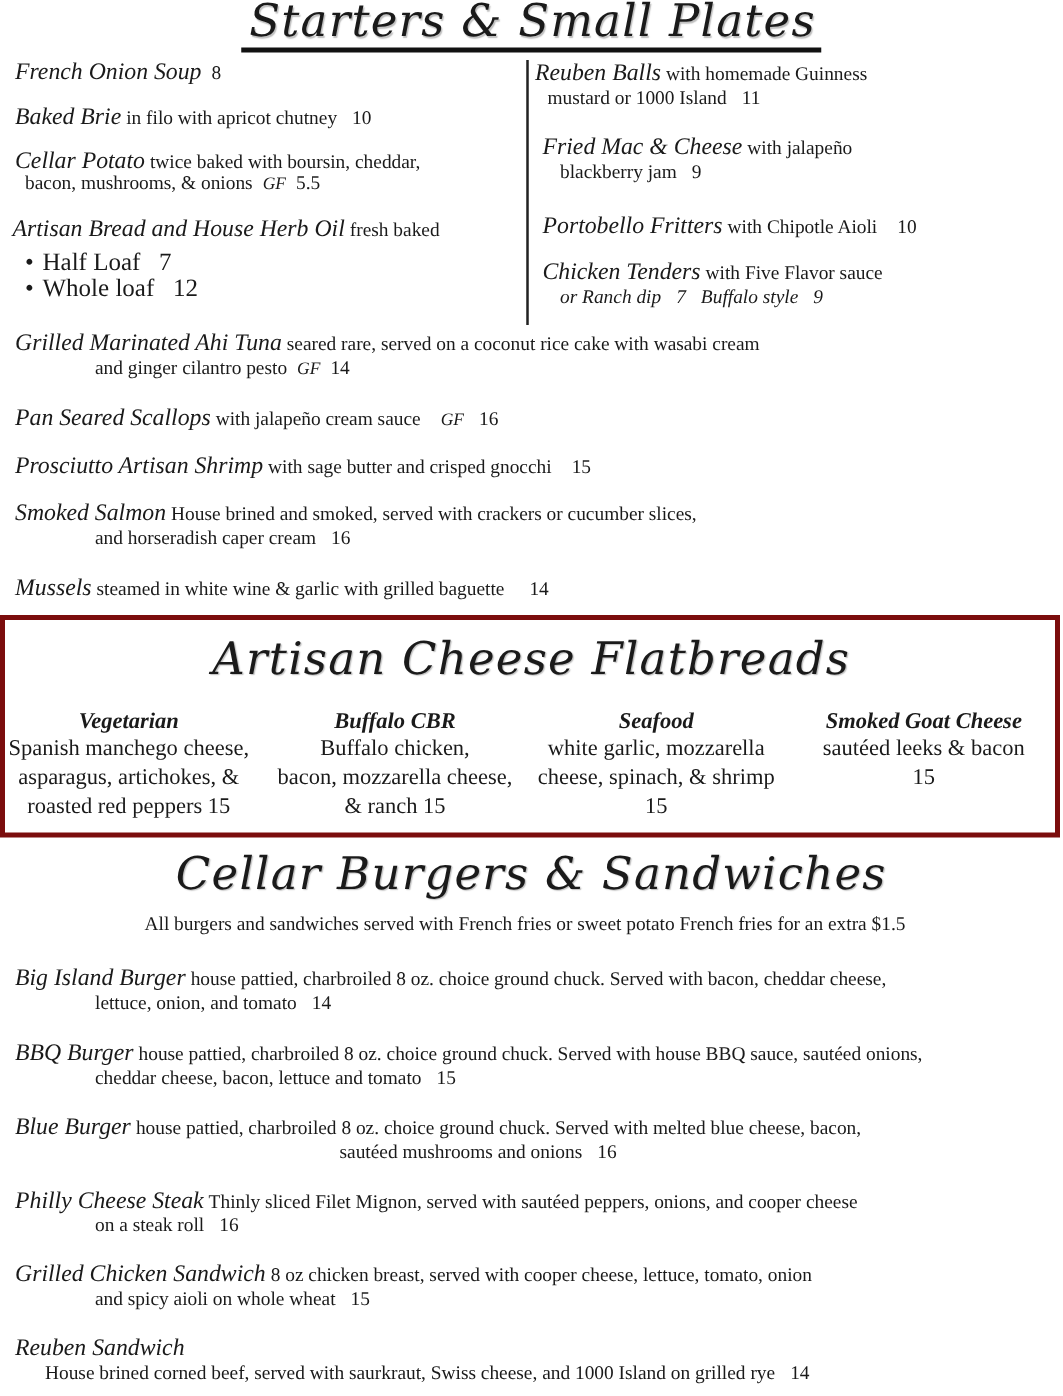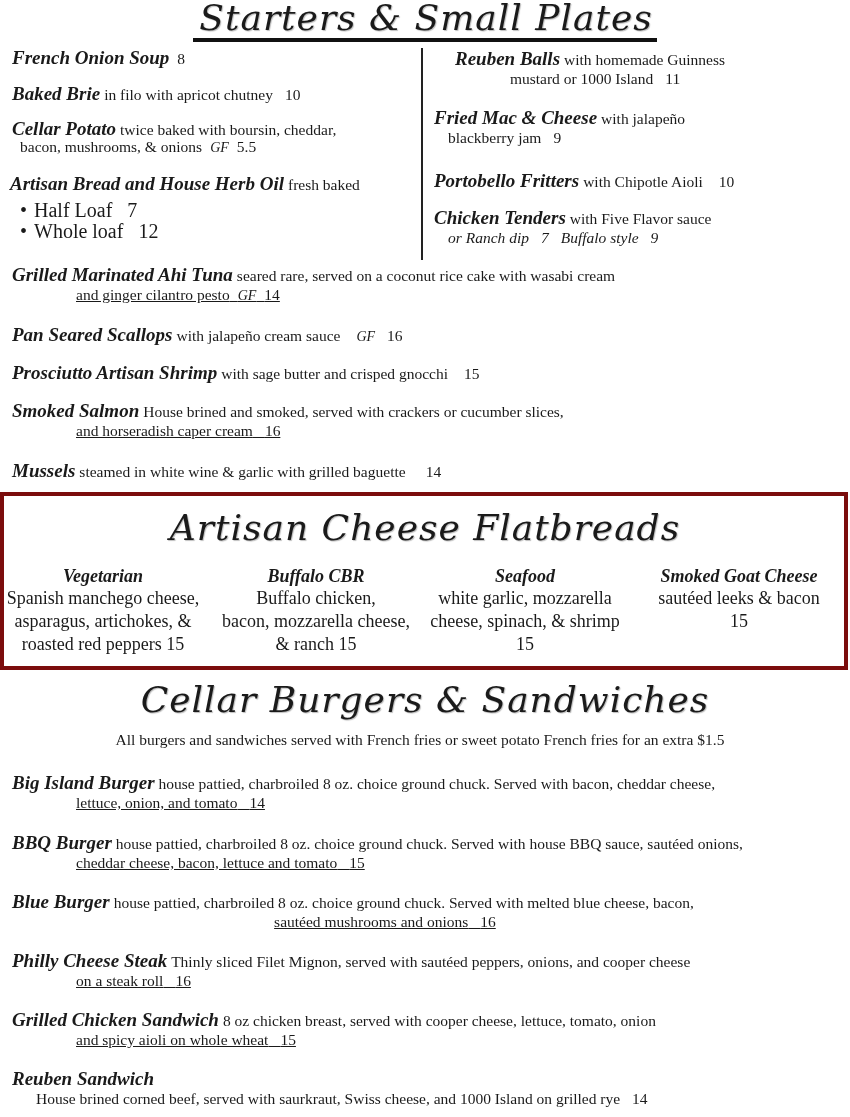--- a/index.html
+++ b/index.html
@@ -11,37 +11,37 @@
     font-family: "DejaVu Serif", "Liberation Serif", serif;
     font-style: italic; font-weight: normal; letter-spacing: 1px;
     text-shadow: 1px 1px 1px #bdbdbd;
   }
   .title1 {
     position: absolute; top: -4px; left: 0; width: 850px; text-align: center;
     font-size: 36px; line-height: 44px;
   }
   .title1 span { border-bottom: 4px solid #111; padding: 0 4px 0 6px; }
   .abs { position: absolute; white-space: nowrap; }
-  .n { font-style: italic; font-weight: bold; font-size: 19px; }
+  .n { font-style: italic; font-weight: normal; font-size: 19px; }
   .d { font-size: 15.5px; }
   .gf { font-style: italic; font-size: 14px; }
   .divider { position: absolute; left: 421px; top: 48px; width: 2px; height: 212px; background: #222; }
   .bullet-row { position: absolute; font-size: 20px; }
   .bullet-row .dot { display: inline-block; width: 34px; padding-left: 20px; box-sizing: border-box; }
   .flat-box {
     position: absolute; left: 0; top: 492px; width: 848px; height: 178px;
     border: 4px solid #7b0d0d; box-sizing: border-box;
   }
   .title2 { position: absolute; top: 506px; left: 0; width: 850px; text-align: center; font-size: 36px; line-height: 44px; }
   .fb-col { position: absolute; top: 565px; text-align: center; }
   .fb-col .fn { font-style: italic; font-weight: bold; font-size: 18px; line-height: 22px; }
   .fb-col .fd { font-size: 18px; line-height: 23px; }
   .title3 { position: absolute; top: 678px; left: 0; width: 850px; text-align: center; font-size: 36px; line-height: 44px; }
   .subtitle { position: absolute; top: 731px; left: 0; width: 840px; text-align: center; font-size: 15.5px; }
-  .ind { padding-left: 64px; text-decoration: underline; }
+  .ind { padding-left: 64px; }
 </style>
 </head>
 <body>
 
 <div class="title1 script"><span>Starters &amp; Small Plates</span></div>
 
 <div class="abs" style="left:12px;top:47px;">
   <span class="n">French Onion Soup</span>&nbsp;&nbsp;<span class="d">8</span>
 </div>
 <div class="abs" style="left:12px;top:83px;">
@@ -59,21 +59,21 @@
 </div>
 <div class="bullet-row abs" style="left:0;top:199px;">
   <span class="dot">•</span><span>Half Loaf</span>&nbsp;&nbsp;&nbsp;<span>7</span>
 </div>
 <div class="bullet-row abs" style="left:0;top:220px;">
   <span class="dot">•</span><span>Whole loaf</span>&nbsp;&nbsp;&nbsp;<span>12</span>
 </div>
 
 <div class="divider"></div>
 
-<div class="abs" style="left:455px;top:48px;text-align:center;">
+<div class="abs" style="left:428px;top:48px;">
   <div><span class="n">Reuben Balls</span> <span class="d">with homemade Guinness</span></div>
   <div style="padding-left:10px;"><span class="d">mustard or 1000 Island</span>&nbsp;&nbsp;&nbsp;<span class="d">11</span></div>
 </div>
 <div class="abs" style="left:434px;top:107px;">
   <div><span class="n">Fried Mac &amp; Cheese</span> <span class="d">with jalapeño</span></div>
   <div style="padding-left:14px;"><span class="d">blackberry jam</span>&nbsp;&nbsp;&nbsp;<span class="d">9</span></div>
 </div>
 <div class="abs" style="left:434px;top:170px;">
   <span class="n">Portobello Fritters</span>
   <span class="d">with Chipotle Aioli</span>&nbsp;&nbsp;&nbsp;

